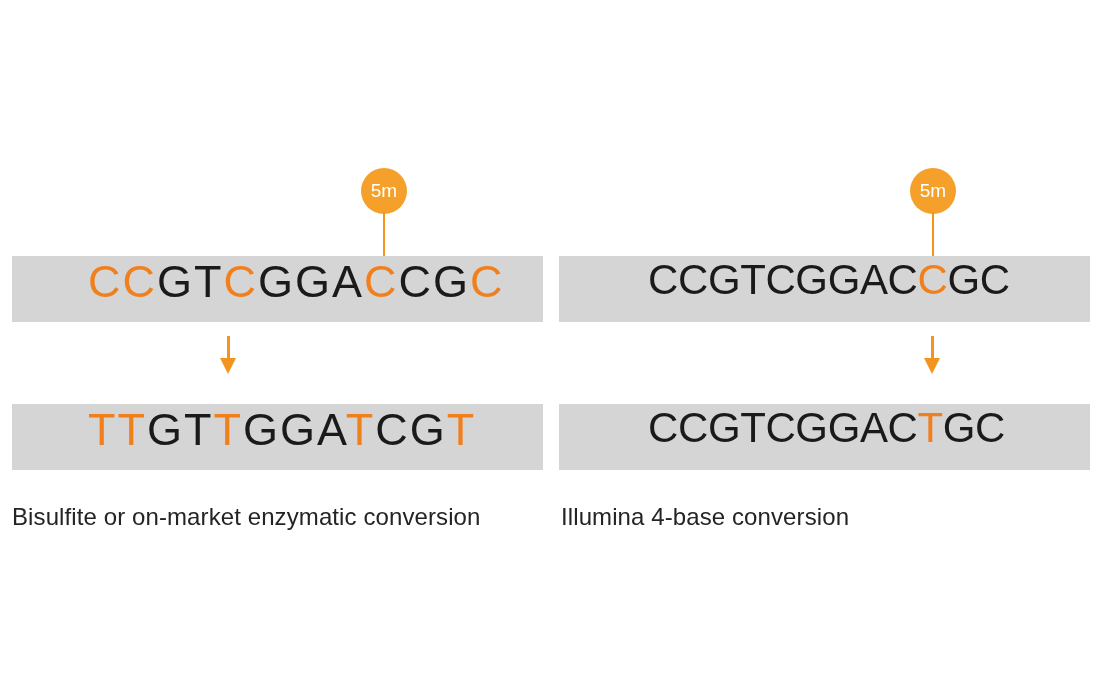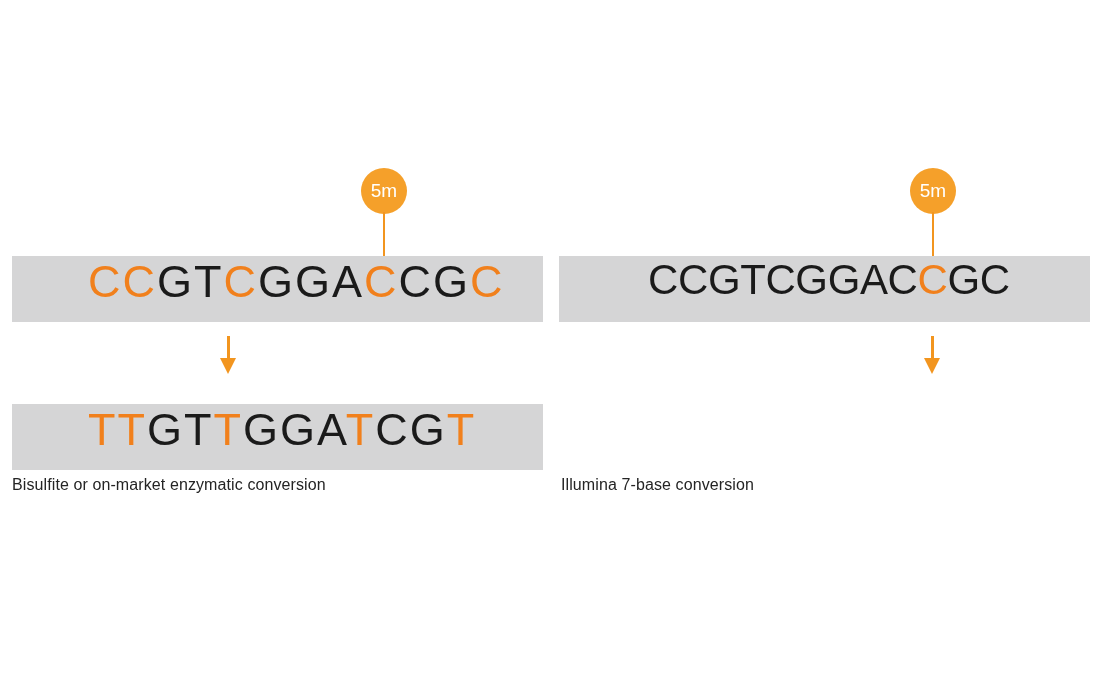--- a/index.html
+++ b/index.html
@@ -112,22 +112,22 @@
     width: 0;
     height: 0;
     border-left: 8px solid transparent;
     border-right: 8px solid transparent;
     border-top: 16px solid #f2951f;
   }
 
   
   .caption {
     position: absolute;
-    top: 476px;
-    font-size: 16px;
+    top: 503px;
+    font-size: 24px;
     color: #242424;
     letter-spacing: 0.1px;
     white-space: nowrap;
   }
   .panel.left .caption  { left: 12px; }
   .panel.right .caption { left: 5px; }
 </style>
 </head>
 <body>
 
@@ -165,17 +165,20 @@
 
     <div class="seq-bar top">
       <div class="seq-text"><span>C</span><span>C</span><span>G</span><span>T</span><span>C</span><span>G</span><span>G</span><span>A</span><span>C</span><span class="m">C</span><span>G</span><span>C</span></div>
     </div>
 
     <div class="arrow" style="left:376px; top:336px;">
       <div class="arrow-shaft"></div>
       <div class="arrow-head"></div>
     </div>
 
+    <div class="seq-bar bottom">
+      <div class="seq-text"><span>C</span><span>C</span><span>G</span><span>T</span><span>C</span><span>G</span><span>G</span><span>A</span><span>C</span><span class="m">T</span><span>G</span><span>C</span></div>
+    </div>
 
-    <div class="caption">Illumina 7-base conversion</div>
+    <div class="caption">Illumina 4-base conversion</div>
   </div>
 
 </div>
 
 </body></html>

